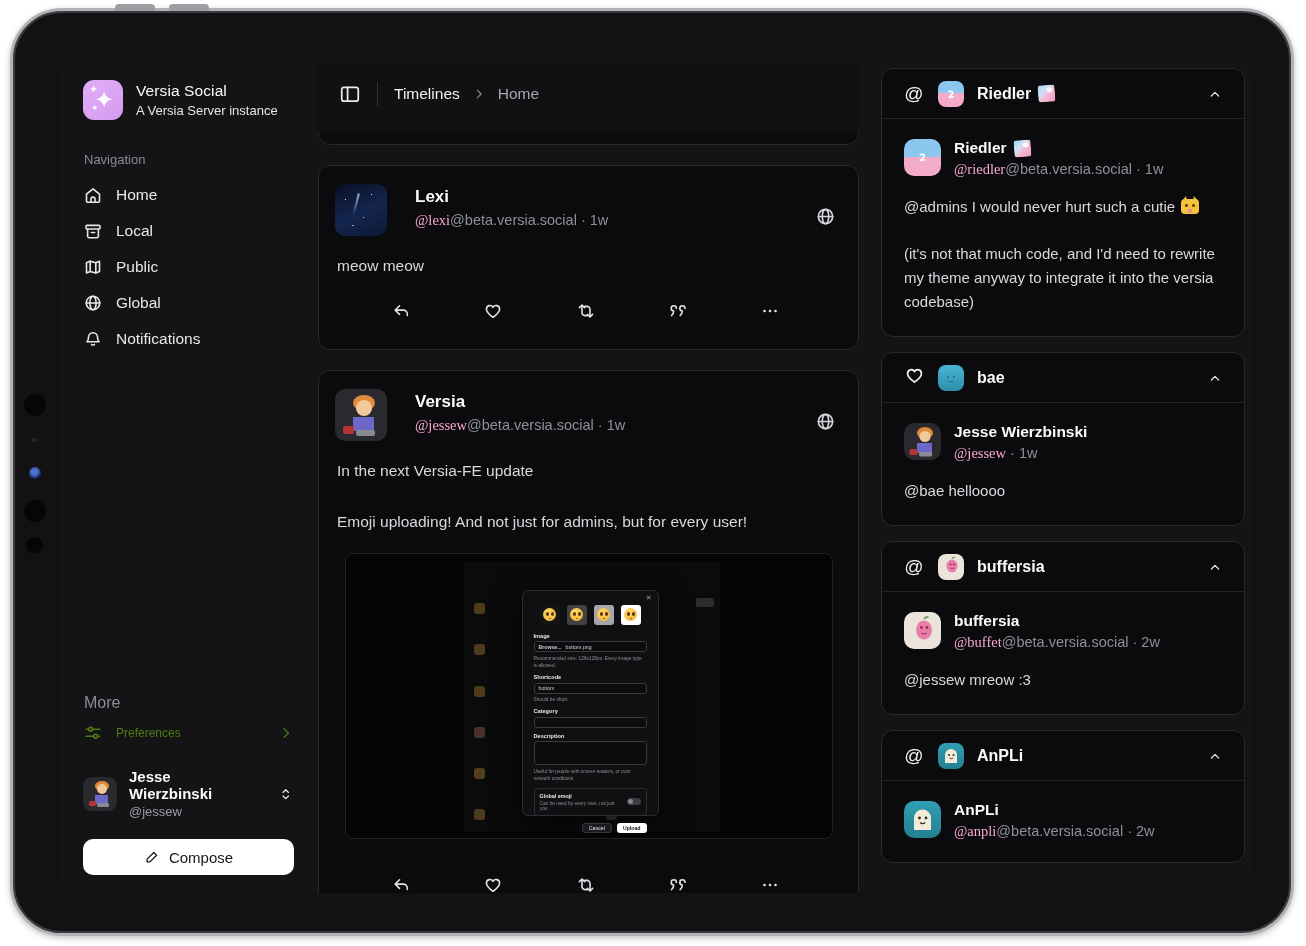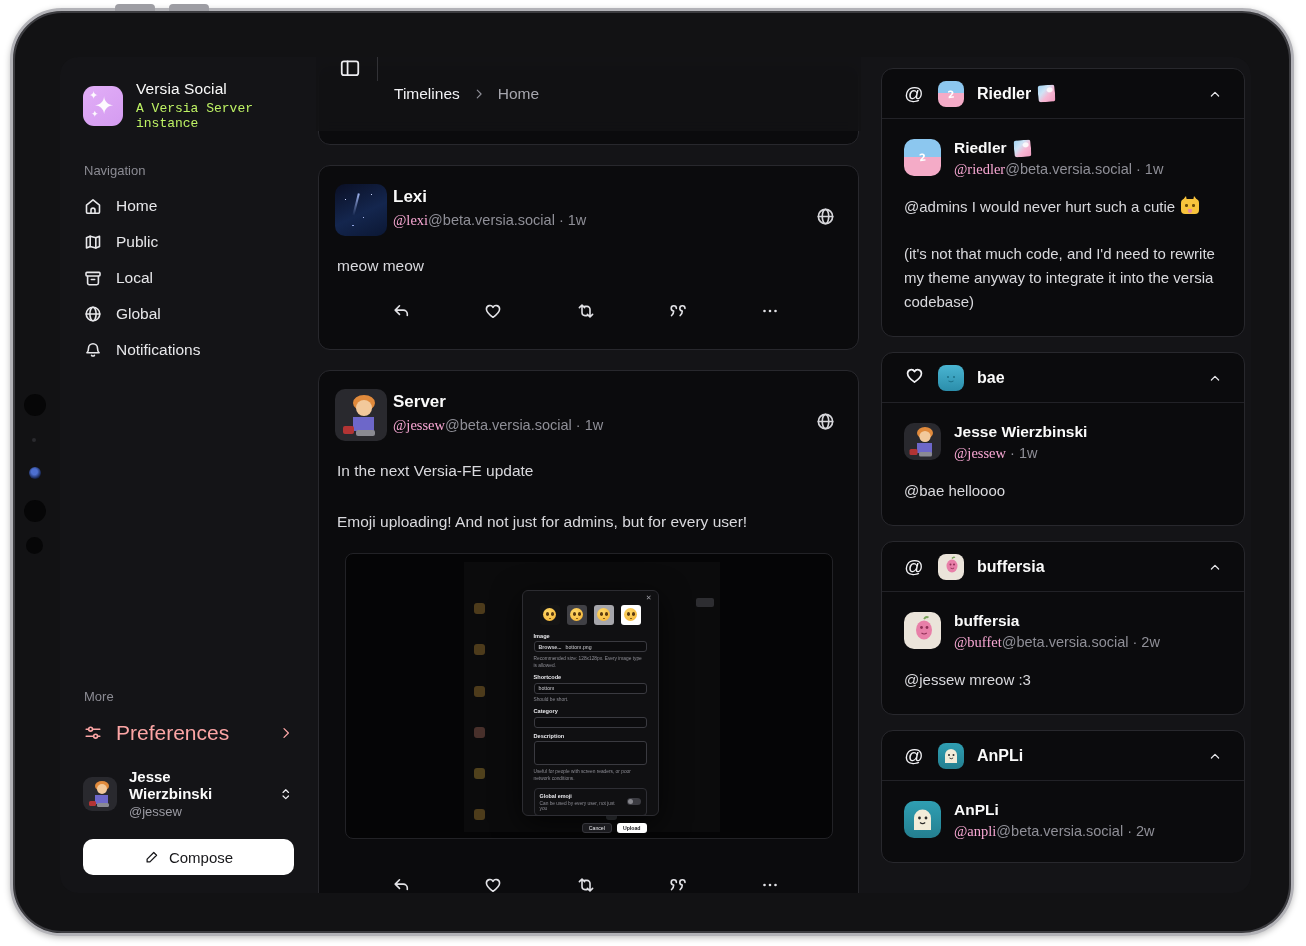--- a/index.html
+++ b/index.html
@@ -23,27 +23,27 @@
 
   
   .sidebar { width: 256px; flex: none; padding: 23px 22px 18px 23px; display: flex; flex-direction: column; }
   .brand { display: flex; gap: 13px; align-items: center; }
   .brand-logo { width: 40px; height: 40px; border-radius: 11px; flex: none;
     background: linear-gradient(145deg, #e2aef7, #d49bf0); position: relative; }
   .brand-logo .sp1 { position: absolute; left: 11px; top: 6px; color: #fdfafe; font-size: 24px; line-height: 28px; }
   .brand-logo .sp2 { position: absolute; left: 6px; top: 4px; color: #fdfafe; font-size: 11px; line-height: 11px; }
   .brand-logo .sp3 { position: absolute; left: 8px; top: 24px; color: #fdfafe; font-size: 9px; line-height: 9px; }
   .brand-title { font-size: 15.5px; font-weight: 400; color: #fafafa; letter-spacing: .1px; }
-  .brand-sub { font-size: 13px; color: #bef264; margin-top: 3px; font-family: Liberation Mono, monospace; }
+  .brand-sub { font-size: 13px; color: #e5e5e5; margin-top: 3px; }
   .nav-label { font-size: 13px; color: #8b8b93; margin: 32px 0 10px 1px; }
   .nav-item { display: flex; align-items: center; gap: 13px; height: 36px; color: #e7e7ea; font-size: 15.5px; cursor: pointer; }
   .nav-item svg { flex: none; }
   .side-spacer { flex: 1; }
-  .more-label { font-size: 13px; color: #8b8b93; margin: 0 0 12px 1px; }
-  .pref-row { display: flex; align-items: center; gap: 13px; height: 34px; font-size: 21px; color: #fca5a5; }
+  .more-label { font-size: 16px; color: #8b8b93; margin: 0 0 4px 1px; }
+  .pref-row { display: flex; align-items: center; gap: 13px; height: 34px; font-size: 12px; color: #4d7c0f; }
   .pref-row .grow { flex: 1; }
   .user-row { display: flex; align-items: center; gap: 12px; margin: 18px 0 20px; }
   .user-name { font-size: 15px; font-weight: 700; color: #fafafa; }
   .user-handle { font-size: 13px; color: #9a9aa2; margin-top: 2px; }
   .user-row .grow { flex: 1; }
   .compose-btn { height: 36px; border-radius: 10px; background: #ffffff; color: #18181b;
     display: flex; align-items: center; justify-content: center; gap: 9px; font-size: 15px; font-weight: 500; cursor: pointer; }
 
   
   .av { border-radius: 10px; flex: none; overflow: hidden; position: relative; }
@@ -60,29 +60,29 @@
   .av-riedler::after { content:"2"; position:absolute; inset:0; display:flex; align-items:center; justify-content:center;
       color:#fff; font-weight:800; font-size:62%; transform:rotate(-6deg); font-family:"DejaVu Sans", sans-serif; }
   .av-bae { background: linear-gradient(180deg, #4ab5d2, #2b8eab); }
   .av-buff { background: #ebe4da; }
   .av-anpli { background: linear-gradient(180deg, #2f9fb3, #247f90); }
 
   
   .main { width: 545px; flex: none; position: relative; }
   .m-scroll { position: absolute; inset: 0; padding: 0 2px; }
   .m-header { position: absolute; left: 0; top: 0; right: 0; height: 74px; z-index: 5;
-    background: rgba(18,18,21,.82); backdrop-filter: blur(6px); display: flex; padding: 0 0 0 23px; gap: 16px; }
+    background: rgba(18,18,21,.82); backdrop-filter: blur(6px); display: flex; align-items: center; padding: 0 0 0 23px; gap: 16px; }
   .m-header .vdiv { width: 1px; height: 24px; background: #323236; }
   .crumb { display: flex; align-items: center; gap: 12px; font-size: 15.5px; }
   .crumb-root { color: #f1f1f4; }
   .crumb-cur { color: #a7a7af; }
   .partial-card { margin-top: 8px; height: 80px; border: 1px solid #28282d; border-radius: 12px; background: #0b0b0d; }
 
   .post-card { border: 1px solid #28282d; border-radius: 12px; background: #0b0b0d; margin-top: 20px; padding: 18px 16px 10px; position: relative; }
-  .post-head { display: flex; gap: 6px; }
+  .post-head { display: flex; gap: 28px; }
   .post-av { width: 52px; height: 52px; }
   .post-author { font-size: 17px; font-weight: 700; color: #fafafa; margin-top: 3px; }
   .post-handleline { margin-top: 5px; font-size: 14.5px; }
   .hpurple { color: #f9a8d4; font-family: Liberation Serif, serif; }
   .hgray { color: #8f8f97; }
   .post-globe { position: absolute; right: 22px; top: 40px; color: #d6d6da; }
   .post-content { margin: 18px 2px 0; font-size: 15.5px; color: #d9d9dd; line-height: 1.5; }
   .post-content p + p { margin-top: 27px; }
   .action-bar { display: flex; justify-content: space-between; align-items: center; padding: 0 62px 0 56px; height: 56px; margin-top: 6px; color: #e2e2e6; }
   .action-bar .abtn { cursor: pointer; display: flex; align-items: center; }
@@ -185,32 +185,32 @@
 
         <div class="nav-item">
           <svg class="ic" width="20" height="20" viewBox="0 0 20 20">
               <path d="M3.5 9.2 10 3.8l6.5 5.4V16a1.2 1.2 0 0 1-1.2 1.2H4.7A1.2 1.2 0 0 1 3.5 16z"></path>
               <path d="M8 17.2v-3.1a2 2 0 0 1 4 0v3.1"></path>
             </svg>
           <span>Home</span>
         </div>
         <div class="nav-item">
           <svg class="ic" width="20" height="20" viewBox="0 0 20 20">
-              <path d="M7.2 4.2 3.5 5.8V16l3.7-1.6 5.6 1.6 3.7-1.6V4.2L12.8 5.8 7.2 4.2z"></path>
-              <path d="M7.2 4.2v10.2M12.8 5.8V16"></path>
-            </svg>
-          <span>Public</span>
-        </div>
-        <div class="nav-item">
-          <svg class="ic" width="20" height="20" viewBox="0 0 20 20">
               <rect x="3" y="4.4" width="14" height="3.6" rx="0.9"></rect>
               <path d="M4.6 8.4V15a1.7 1.7 0 0 0 1.7 1.7h7.4A1.7 1.7 0 0 0 15.4 15V8.4"></path>
               <path d="M8.3 11.5h3.4"></path>
             </svg>
           <span>Local</span>
+        </div>
+        <div class="nav-item">
+          <svg class="ic" width="20" height="20" viewBox="0 0 20 20">
+              <path d="M7.2 4.2 3.5 5.8V16l3.7-1.6 5.6 1.6 3.7-1.6V4.2L12.8 5.8 7.2 4.2z"></path>
+              <path d="M7.2 4.2v10.2M12.8 5.8V16"></path>
+            </svg>
+          <span>Public</span>
         </div>
         <div class="nav-item">
           <svg class="ic" width="20" height="20" viewBox="0 0 20 20">
               <circle cx="10" cy="10" r="6.8"></circle>
               <path d="M3.2 10h13.6"></path>
               <ellipse cx="10" cy="10" rx="3.1" ry="6.8"></ellipse>
             </svg>
           <span>Global</span>
         </div>
         <div class="nav-item">
@@ -328,21 +328,21 @@
                 <svg viewBox="0 0 52 52">
                     <rect width="52" height="52" fill="#29292e"></rect>
                     <ellipse cx="29" cy="14" rx="11" ry="8" fill="#e08a3c"></ellipse>
                     <circle cx="29" cy="19" r="8" fill="#f2c99b"></circle>
                     <path d="M18 28h21v14H18z" fill="#6d67c9"></path>
                     <rect x="8" y="37" width="11" height="8" rx="2" fill="#b23434"></rect>
                     <rect x="21" y="41" width="19" height="6" rx="2" fill="#8a8a92"></rect>
                   </svg>
               </div>
               <div>
-                <div class="post-author">Server</div>
+                <div class="post-author">Versia</div>
                 <div class="post-handleline">
                   <span class="hpurple">@jessew</span><span class="hgray">@beta.versia.social</span>
                   <span class="hgray">· 1w</span>
                 </div>
               </div>
             </div>
             <span class="post-globe">
               <svg class="ic" width="21" height="21" viewBox="0 0 20 20">
                   <circle cx="10" cy="10" r="6.8"></circle>
                   <path d="M3.2 10h13.6"></path>

